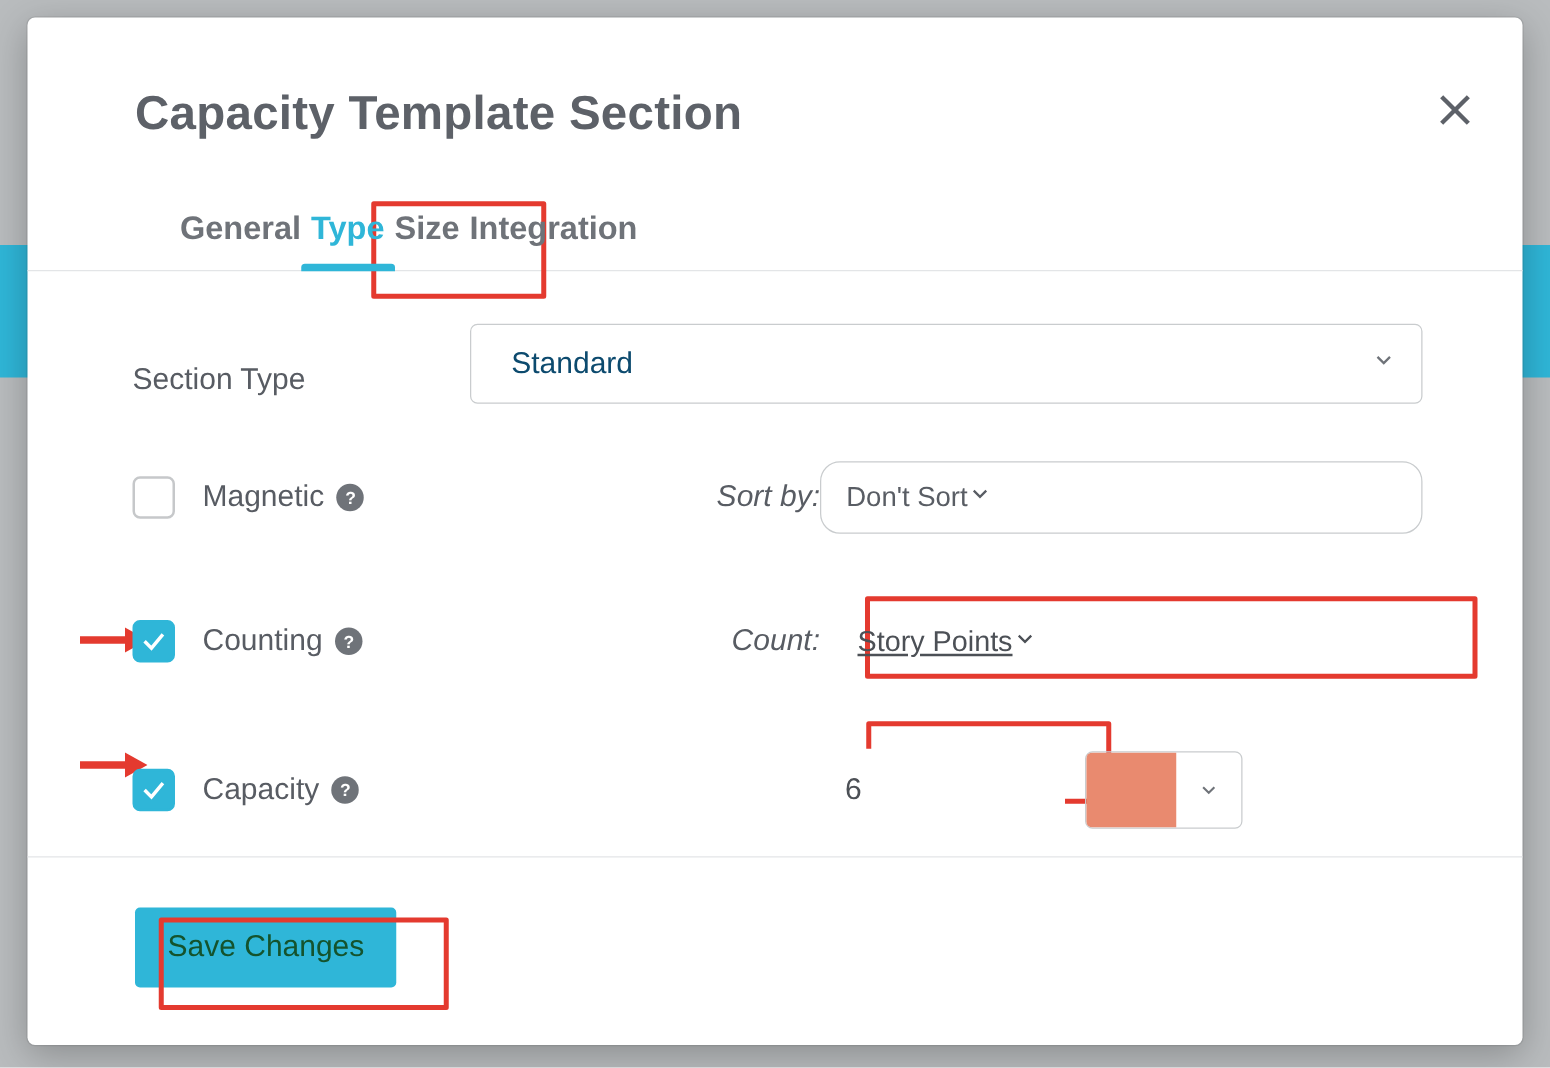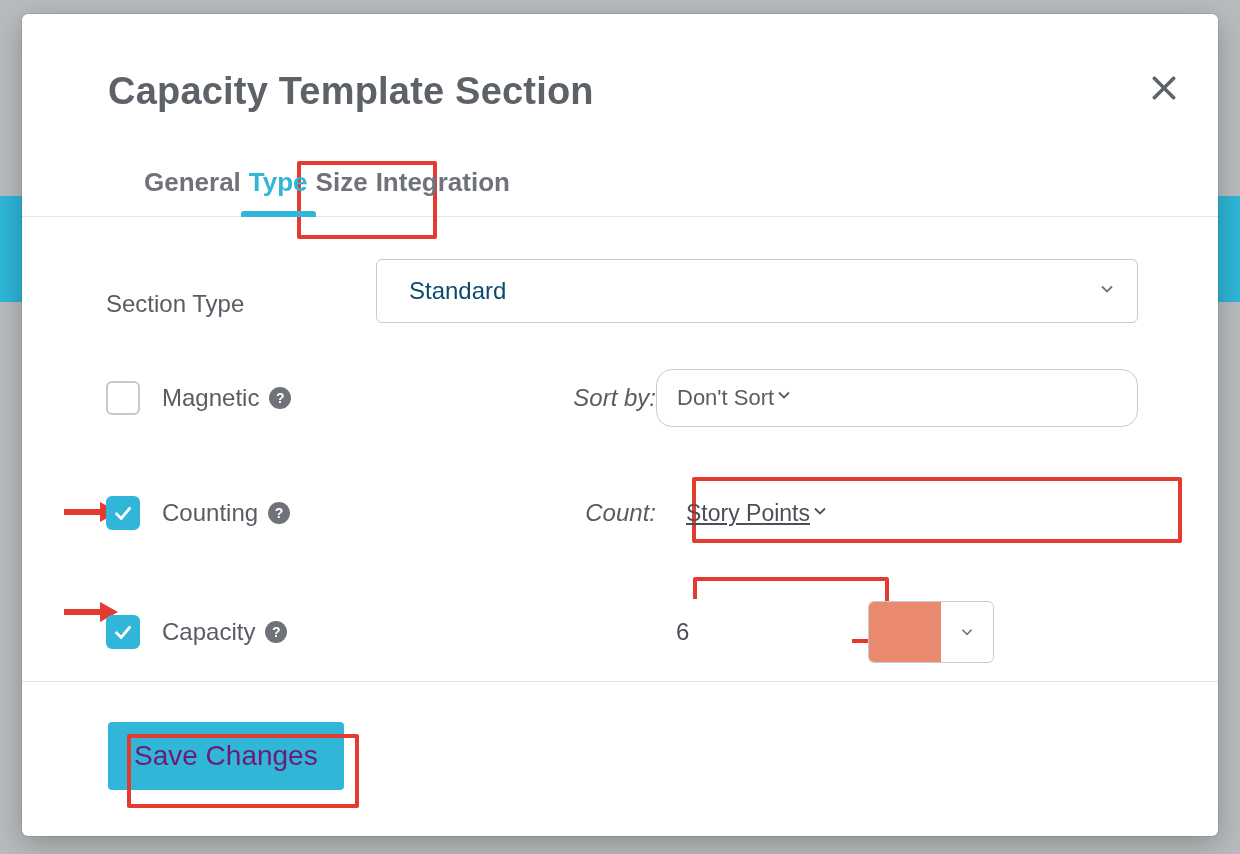--- a/index.html
+++ b/index.html
@@ -212,22 +212,22 @@
     flex:1; display:flex;align-items:center;justify-content:center;
     color:#6f7379;
   }
 
   .modal-footer{
     border-top:1px solid #e3e5e7;
     padding: 40px 0 46px 86px;
   }
   .save-btn{
     background:#2fb6d8;
-    color:#701a75;
-    font-size:28px;
+    color:#14532d;
+    font-size:24px;
     font-weight:500;
     padding:18px 26px;
     border:none;
     border-radius:4px;
     cursor:pointer;
   }
 
   
   .hl{ position:absolute; border:4px solid #e43a2f; pointer-events:none; border-radius:2px;}
   .hl-tab{ left:275px; top:147px; width:140px; height:78px; }

